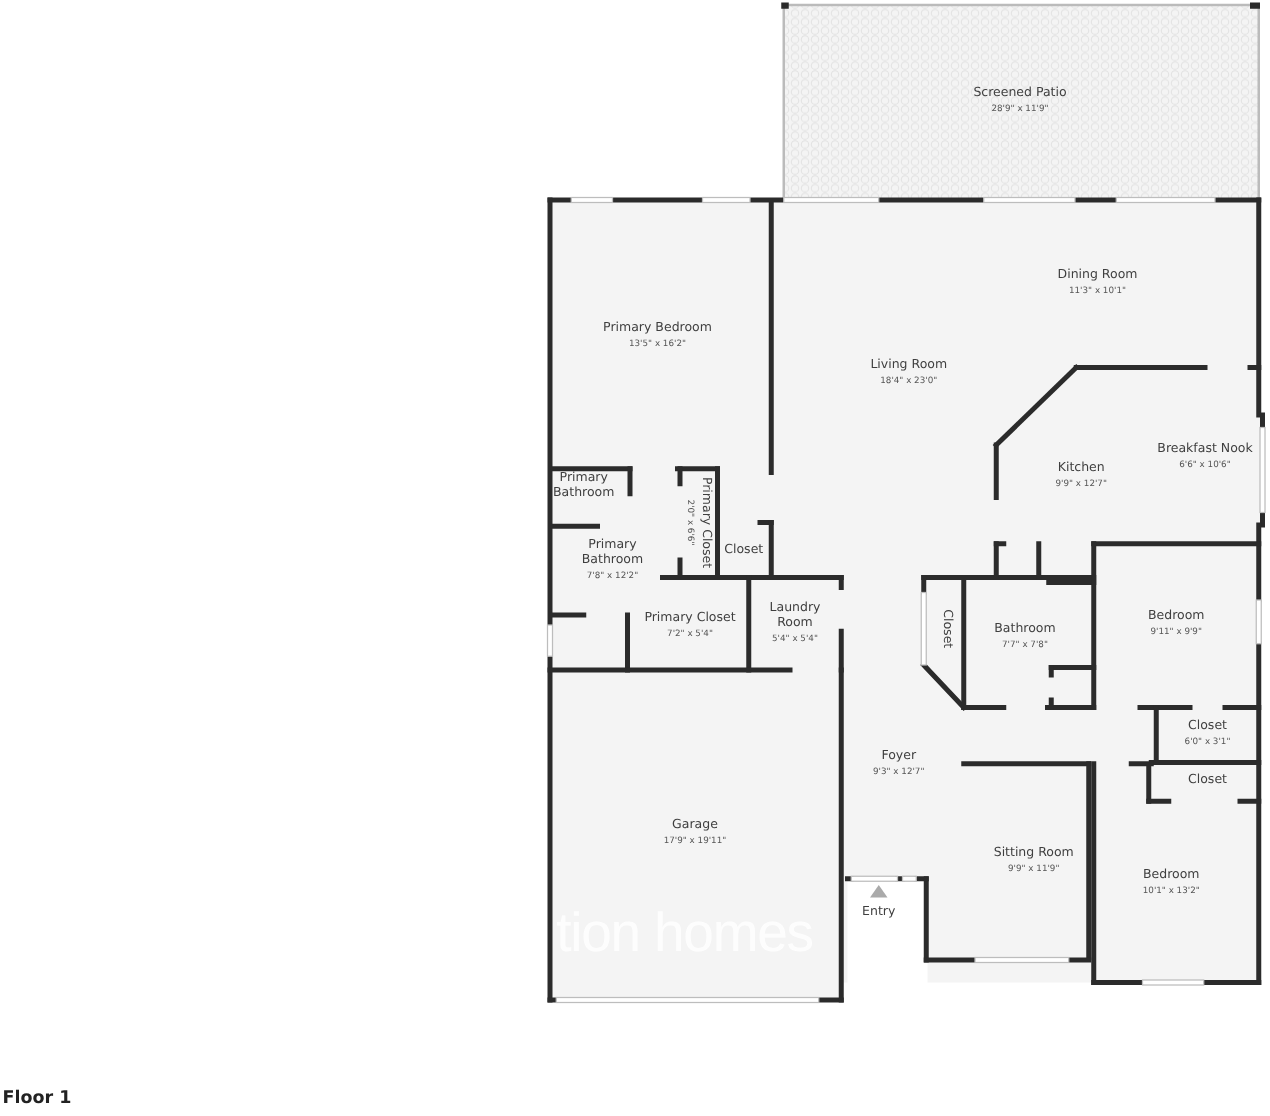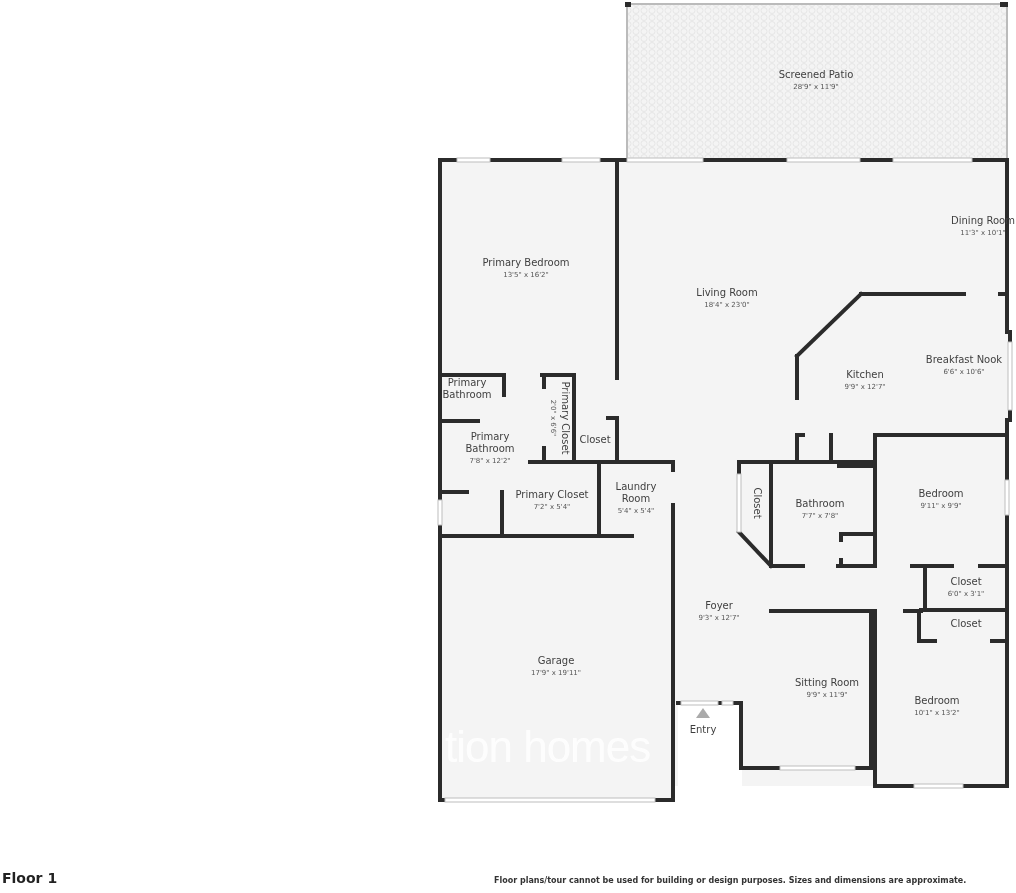--- a/index.html
+++ b/index.html
@@ -156,21 +156,21 @@
     <polygon points="703,708 696,718 710,718" fill="#aaaaaa"></polygon>
   </svg>
 
   <div class="watermark">tion homes</div>
 
   
   <div class="room-label" style="left:816px;top:80px;">
     <div class="room-name">Screened Patio</div>
     <div class="room-dim">28'9" x 11'9"</div>
   </div>
-  <div class="room-label" style="left:983px;top:226px;">
+  <div class="room-label" style="left:878px;top:226px;">
     <div class="room-name">Dining Room</div>
     <div class="room-dim">11'3" x 10'1"</div>
   </div>
   <div class="room-label" style="left:526px;top:268px;">
     <div class="room-name">Primary Bedroom</div>
     <div class="room-dim">13'5" x 16'2"</div>
   </div>
   <div class="room-label" style="left:727px;top:298px;">
     <div class="room-name">Living Room</div>
     <div class="room-dim">18'4" x 23'0"</div>
@@ -237,14 +237,13 @@
   </div>
   <div class="room-label" style="left:937px;top:706px;">
     <div class="room-name">Bedroom</div>
     <div class="room-dim">10'1" x 13'2"</div>
   </div>
   <div class="room-label" style="left:703px;top:730px;">
     <div class="room-name">Entry</div>
   </div>
 
   <div class="footer-floor">Floor 1</div>
-  <div class="footer-disclaimer">Floor plans/tour cannot be used for building or design purposes. Sizes and dimensions are approximate.</div>
 </div>
 
 </body></html>

